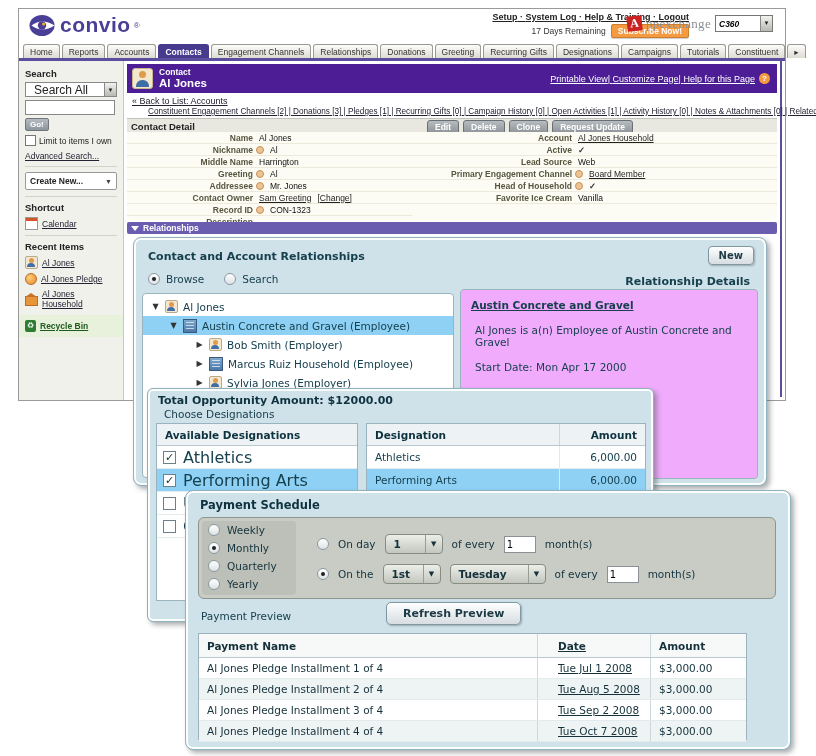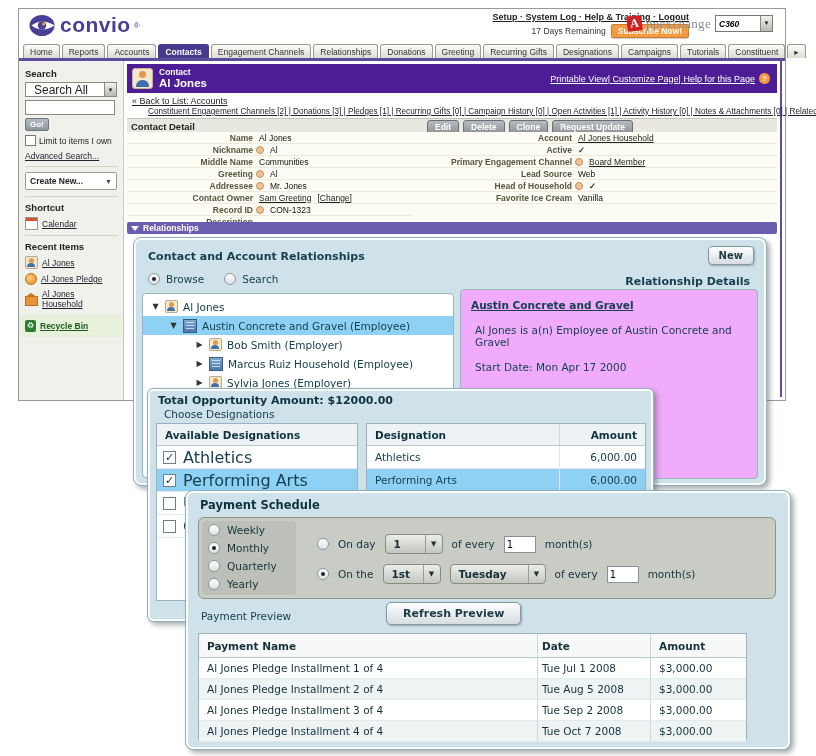--- a/index.html
+++ b/index.html
@@ -173,21 +173,21 @@
   .w58{width:58px;} .w96{width:96px;}
   .num-input{width:26px;height:15px;border:1px solid #8a9096;font-size:10px;padding:0 2px;font-family:"DejaVu Sans",sans-serif;}
   .pay-prev-label{position:absolute;left:15px;top:119px;font-size:10.5px;}
   .refresh{position:absolute;left:200px;top:111px;padding:4px 16px;font-size:11px;border-radius:5px;}
   .pay-table{position:absolute;left:12px;top:142px;width:549px;height:107px;background:#fff;
     border:1px solid #9ab4bf;box-sizing:border-box;font-size:10.5px;color:#15323c;}
   .pt-head{height:23px;display:flex;font-weight:bold;border-bottom:1px solid #b9c9cf;background:#f7f9f9;}
   .pt-row{height:20px;display:flex;border-bottom:1px solid #e2eaec;}
   .pt-row.alt{background:#eef3f4;}
   .c-name{width:338px;display:flex;align-items:center;padding-left:8px;box-sizing:border-box;}
-  .c-date{width:113px;display:flex;align-items:center;padding-left:4px;border-left:1px solid #ccd8dc;box-sizing:border-box;}
+  .c-date{width:113px;display:flex;align-items:center;padding-left:20px;border-left:1px solid #ccd8dc;box-sizing:border-box;text-decoration:underline;}
   .c-amt{flex:1;display:flex;align-items:center;padding-left:8px;border-left:1px solid #ccd8dc;box-sizing:border-box;}
 </style>
 </head>
 <body>
 
 <div id="canvas">
 
   <div class="browser">
 
     <div class="logo">
@@ -321,21 +321,21 @@
             <span class="dlabel">Name</span>
             <span class="dval">Al Jones</span>
           </div>
           <div class="drow">
             <span class="dlabel">Nickname</span>
             <span class="dot"></span>
             <span class="dval">Al</span>
           </div>
           <div class="drow">
             <span class="dlabel">Middle Name</span>
-            <span class="dval">Communities</span>
+            <span class="dval">Harrington</span>
           </div>
           <div class="drow">
             <span class="dlabel">Greeting</span>
             <span class="dot"></span>
             <span class="dval">Al</span>
           </div>
           <div class="drow">
             <span class="dlabel">Addressee</span>
             <span class="dot"></span>
             <span class="dval">Mr. Jones</span>
@@ -358,27 +358,27 @@
         <div class="col-r">
           <div class="drow">
             <span class="dlabel">Account</span>
             <span class="dval lnk">Al Jones Household</span>
           </div>
           <div class="drow">
             <span class="dlabel">Active</span>
             <span class="dval chk">✓</span>
           </div>
           <div class="drow">
+            <span class="dlabel">Lead Source</span>
+            <span class="dval">Web</span>
+          </div>
+          <div class="drow">
             <span class="dlabel">Primary Engagement Channel</span>
             <span class="dot"></span>
             <span class="dval lnk">Board Member</span>
-          </div>
-          <div class="drow">
-            <span class="dlabel">Lead Source</span>
-            <span class="dval">Web</span>
           </div>
           <div class="drow">
             <span class="dlabel">Head of Household</span>
             <span class="dot"></span>
             <span class="dval chk">✓</span>
           </div>
           <div class="drow">
             <span class="dlabel">Favorite Ice Cream</span>
             <span class="dval">Vanilla</span>
           </div>

